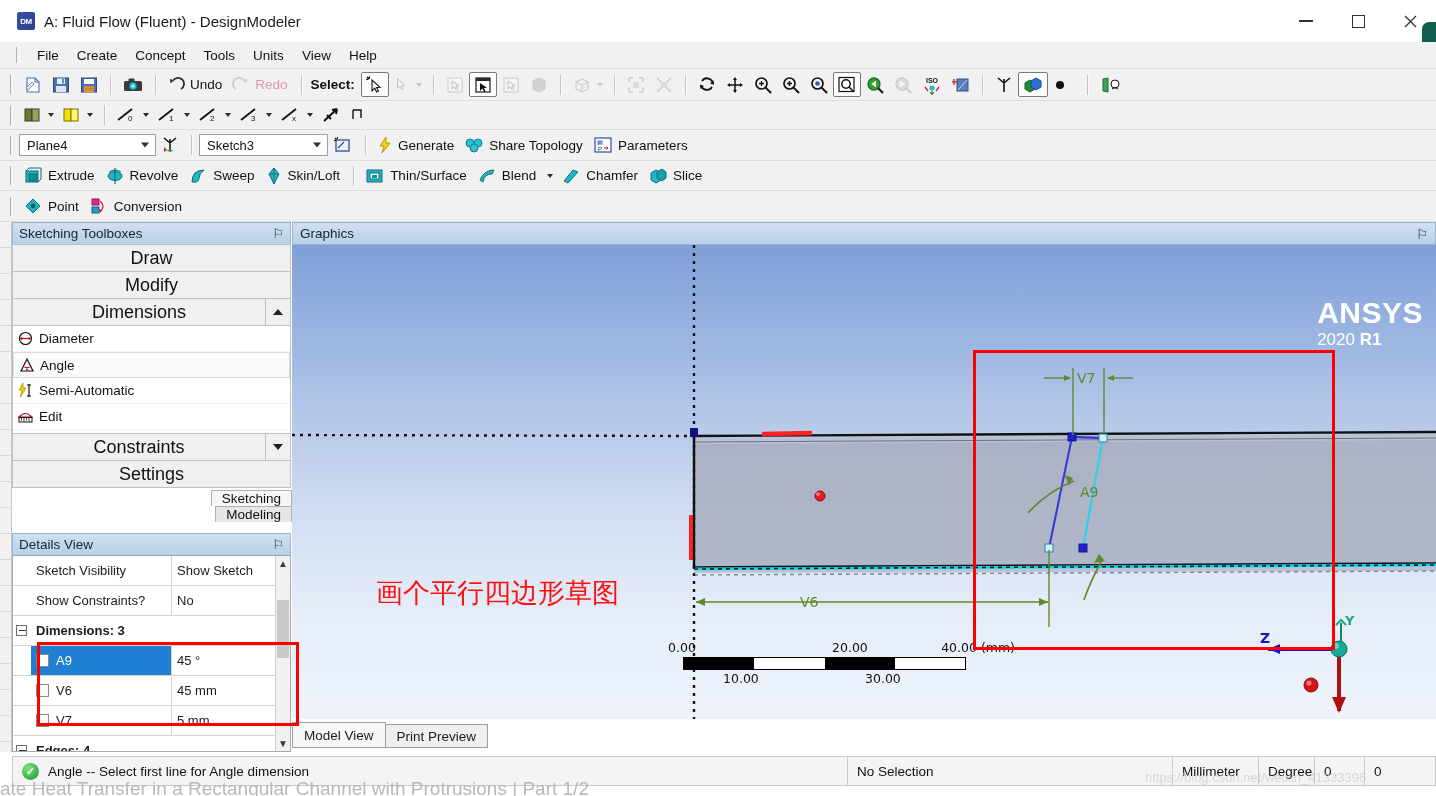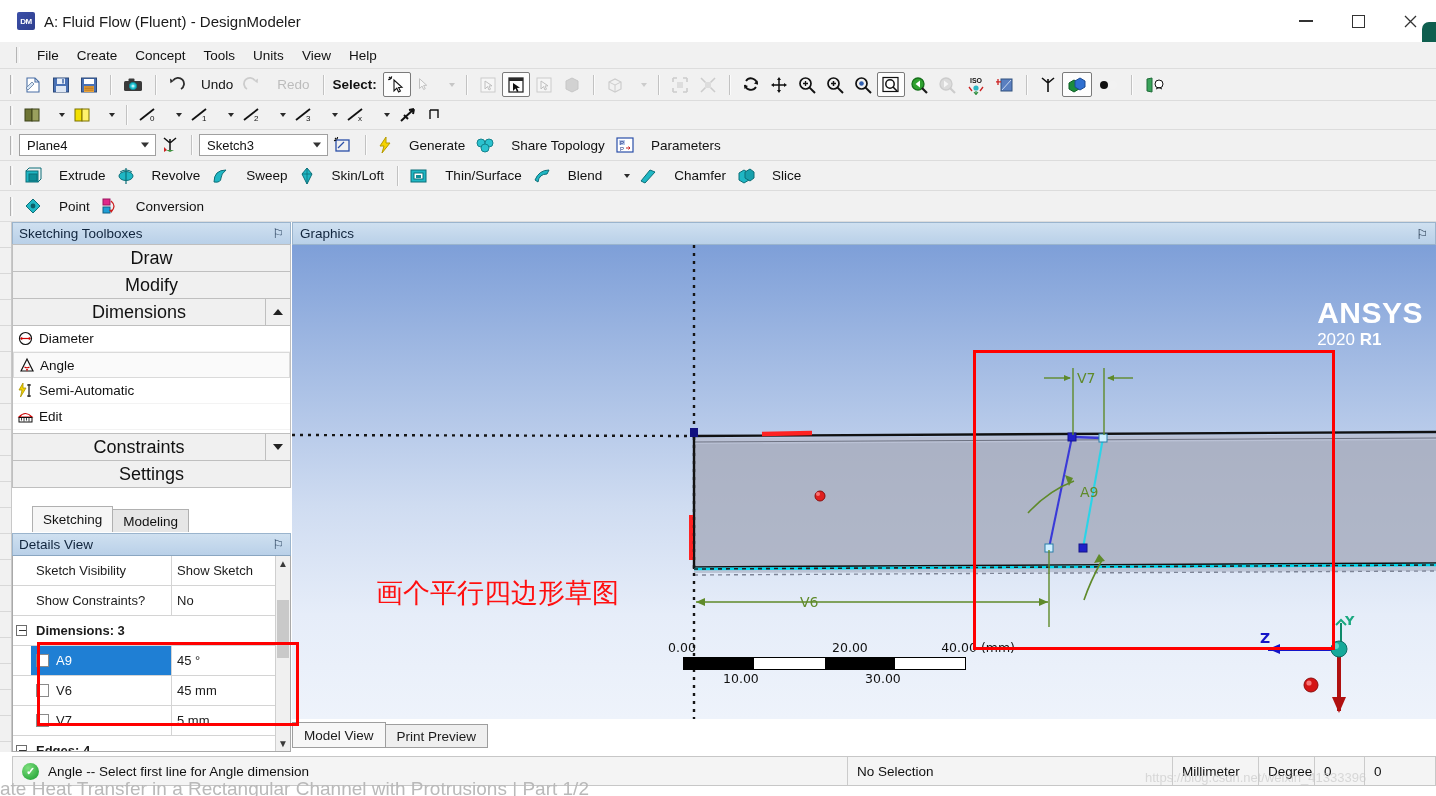--- a/index.html
+++ b/index.html
@@ -54,26 +54,26 @@
   .tbar.r2 { top: 101px; height: 29px; }
   .tbar.r3 { top: 130px; height: 31px; }
   .tbar.r4 { top: 161px; height: 30px; }
   .tbar.r5 { top: 191px; height: 31px; }
   .grip { width: 3px; height: 19px; border-left: 1px solid #b0b0b0;
           border-right: 1px solid #fbfbfb; margin: 0 6px 0 10px; flex: none; }
   .sep { width: 1px; height: 20px; background: #c2c2c2; margin: 0 7px; flex: none;
          box-shadow: 1px 0 0 #fbfbfb; }
   .tbtn {
     height: 25px; min-width: 26px; display: flex; align-items: center; justify-content: center;
-    gap: 14px; padding: 0 3px; border: 1px solid transparent; border-radius: 2px; flex: none;
+    gap: 3px; padding: 0 3px; border: 1px solid transparent; border-radius: 2px; flex: none;
   }
   .tbtn.active { background: #fdfdfd; border: 1px solid #7a7a7a; }
   .tbtn.dis { opacity: .42; }
   .tlabel { font-size: 13.5px; color: #111; padding: 0 2px; white-space: nowrap; }
-  .tlabel.dis { color: #737373; }
+  .tlabel.dis { color: #be185d; }
   .caret { width:0;height:0;border-left:3.5px solid transparent;border-right:3.5px solid transparent;
            border-top:4.5px solid #2a2a2a; margin-left:2px; }
   .selectlbl { font-size: 13.5px; font-weight: bold; color: #111; margin: 0 6px 0 2px; }
 
   
   .ic { display:block; }
 
   
   .combo {
     height: 22px; background: #fff; border: 1px solid #a0a0a0;
@@ -115,21 +115,21 @@
   }
   .ar-up { width:0;height:0;border-left:5px solid transparent;border-right:5px solid transparent;border-bottom:6px solid #222; }
   .ar-dn { width:0;height:0;border-left:5px solid transparent;border-right:5px solid transparent;border-top:6px solid #222; }
   .tool-list { background:#fff; border:1px solid #bfbfbf; border-top:none; overflow:hidden; }
   .tool-item {
     height: 26px; display: flex; align-items: center; gap: 5px; padding-left: 4px;
     font-size: 13.5px; color: #111; border-bottom: 1px solid #f3f3f3;
   }
   .tool-item.sel { background:#fafafa; border:1px solid #dadada; }
 
-  .tabstrip { display: flex; align-items: flex-end; height: 26px; margin-top: 18px; padding-left: 20px; }
+  .tabstrip { display: flex; align-items: flex-end; height: 26px; margin-top: 2px; padding-left: 4px; flex-direction: column; }
   .tab {
     height: 23px; padding: 0 10px; font-size: 13.5px; color: #111;
     background: #e6e6e6; border: 1px solid #b0b0b0; border-bottom: none;
     display: flex; align-items: center; margin-right: -1px;
   }
   .tab.active { background: #f6f6f6; height: 26px; font-weight: normal; }
 
   #details-panel { position: absolute; left: 12px; top: 533px; width: 279px; }
   .dv-table { border: 1px solid #a9a9a9; border-top: none; background: #fff;
               position: relative; height: 196px; overflow: hidden; }

